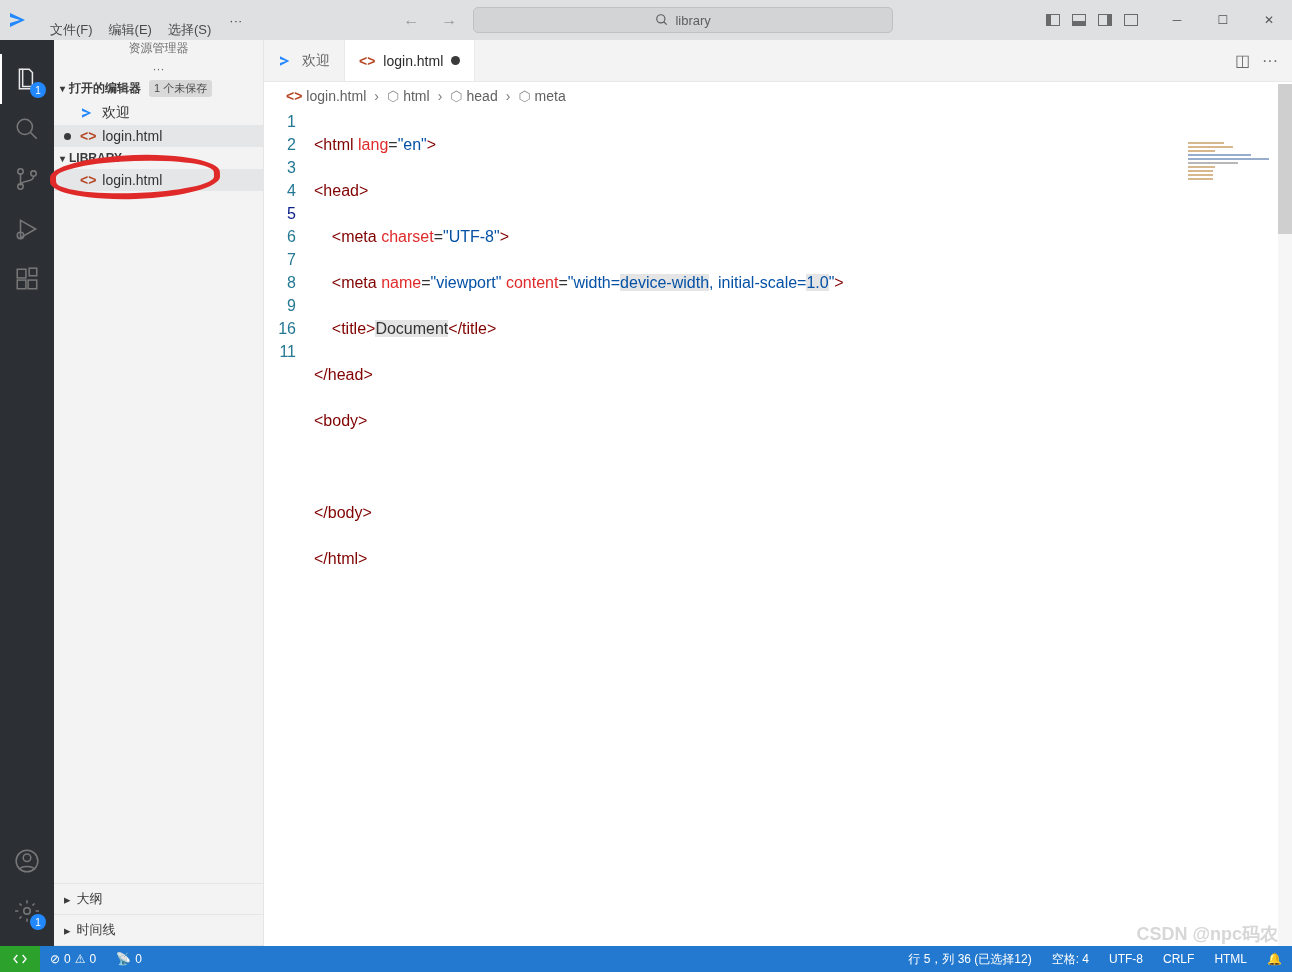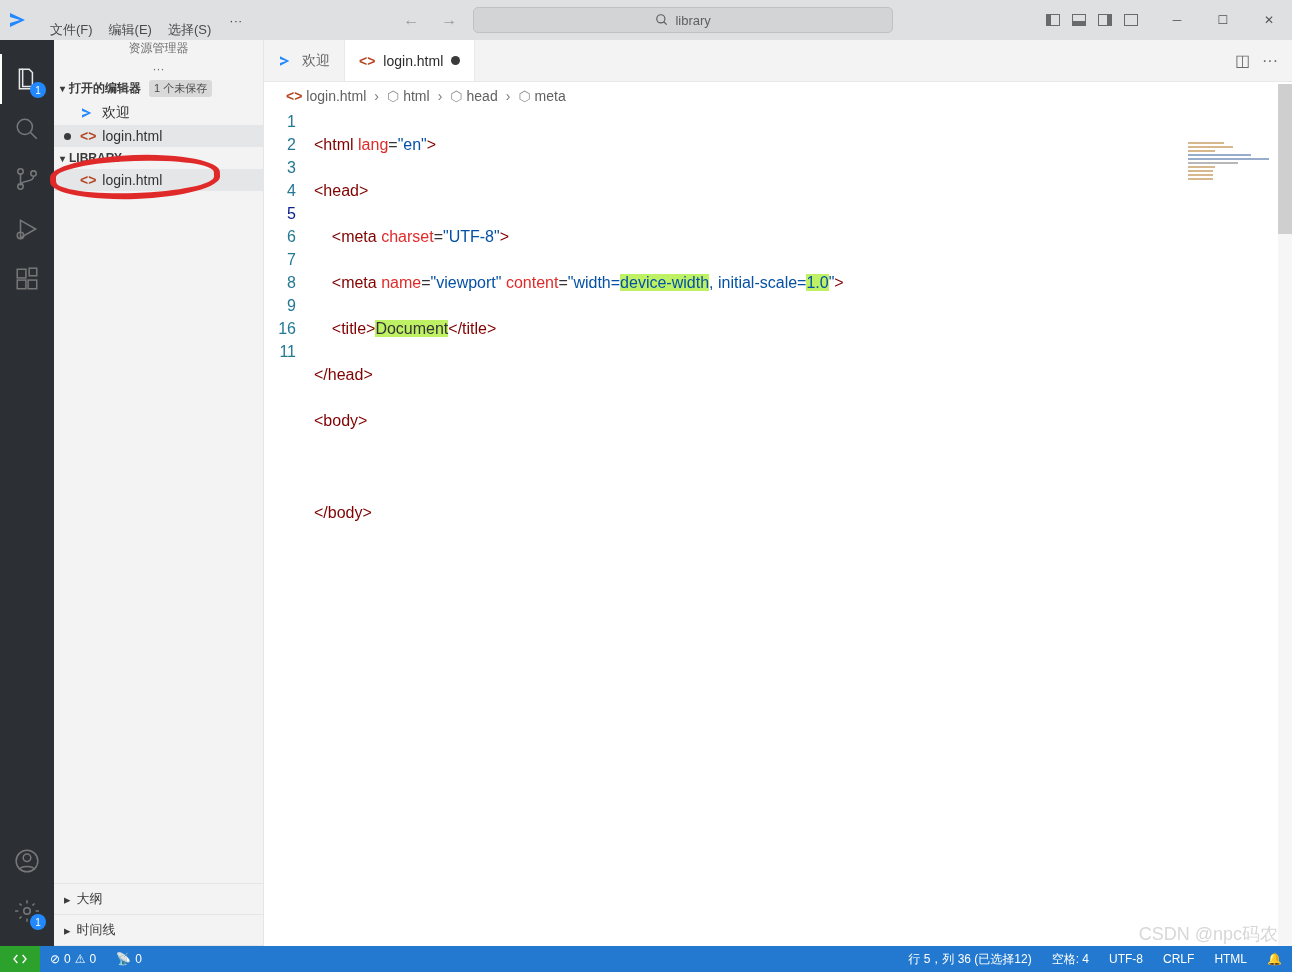--- a/index.html
+++ b/index.html
@@ -48,30 +48,30 @@
   .breadcrumbs { display:flex; align-items:center; gap:8px; padding:6px 22px; color:#7a7a7a; font-size:14px; }
   .breadcrumbs .crumb { display:flex; align-items:center; gap:4px; color:#616161; }
   .cube { color:#8f8f8f; }
   .code-area { display:flex; font-family:Consolas,"Courier New",monospace; font-size:16px; line-height:23px; }
   .gutter { width:50px; text-align:right; color:#237893; padding-right:18px; user-select:none; }
   .gutter .cur { color:#0b208c; font-weight:normal; }
   .code { white-space:pre; color:#333; }
   .t-brown { color:#800000; }
   .t-red { color:#e02a2a; }
   .t-blue { color:#0451a5; }
-  .t-sel { background:#bef264;margin-top:44px; }
+  .t-sel { background:#e5e5e5;margin-top:44px; }
   .minimap { position:absolute; right:14px; top:100px; width:90px; height:40px; opacity:0.6; }
   .minimap .ln { height:2px; margin:2px 0; }
   .scrollbar-right { position:absolute; right:0; top:44px; width:14px; bottom:0; background:#f6f6f6; }
   .scrollbar-right .thumb { width:100%; height:150px; background:#cfcfcf; }
   .statusbar { height:26px; background:#2279cf; color:#fff; display:flex; align-items:center; font-size:12px; }
   .statusbar .rsl { width:40px; height:100%; background:#2ca22c; display:flex; align-items:center; justify-content:center; }
   .statusbar .sitem { padding:0 10px; display:flex; align-items:center; gap:4px; }
   .statusbar .right { margin-left:auto; display:flex; }
-  .watermark { position:absolute; right:14px; bottom:26px; color:#d7d7d7; font-size:18px; font-weight:normal; pointer-events:none; }
+  .watermark { position:absolute; right:14px; bottom:26px; color:#d7d7d7; font-size:18px; font-weight:bold; pointer-events:none; }
 </style>
 </head>
 <body>
 
 <div class="titlebar">
   <div class="vsc"></div>
   <div class="menuitem">文件(F)</div>
   <div class="menuitem">编辑(E)</div>
   <div class="menuitem">选择(S)</div>
   <div class="dots">···</div>
@@ -254,20 +254,21 @@
       <div class="code">
 <div><span class="t-brown">&lt;</span><span class="t-brown">html</span><span class="t-red"> lang</span><span>=</span><span class="t-blue">"en"</span><span class="t-brown">&gt;</span></div>
 <div><span class="t-brown">&lt;</span><span class="t-brown">head</span><span class="t-brown">&gt;</span></div>
 <div><span>    </span><span class="t-brown">&lt;</span><span class="t-brown">meta</span><span class="t-red"> charset</span><span>=</span><span class="t-blue">"UTF-8"</span><span class="t-brown">&gt;</span></div>
 <div><span>    </span><span class="t-brown">&lt;</span><span class="t-brown">meta</span><span class="t-red"> name</span><span>=</span><span class="t-blue">"viewport"</span><span class="t-red"> content</span><span>=</span><span class="t-blue">"width=</span><span class="t-blue t-sel">device-width</span><span class="t-blue">, initial-scale=</span><span class="t-blue t-sel">1.0</span><span class="t-blue">"</span><span class="t-brown">&gt;</span></div>
 <div><span>    </span><span class="t-brown">&lt;</span><span class="t-brown">title</span><span class="t-brown">&gt;</span><span class="t-sel">Document</span><span class="t-brown">&lt;/</span><span class="t-brown">title</span><span class="t-brown">&gt;</span></div>
 <div><span class="t-brown">&lt;/</span><span class="t-brown">head</span><span class="t-brown">&gt;</span></div>
 <div><span class="t-brown">&lt;</span><span class="t-brown">body</span><span class="t-brown">&gt;</span></div>
 <div><span>    </span></div>
 <div><span class="t-brown">&lt;/</span><span class="t-brown">body</span><span class="t-brown">&gt;</span></div>
+<div><span class="t-brown">&lt;/</span><span class="t-brown">html</span><span class="t-brown">&gt;</span></div>
       </div>
     </div>
     <div class="minimap">
       <div class="ln" style="width:40%;background:#b84"></div>
         <div class="ln" style="width:50%;background:#b84"></div>
       <div class="ln" style="width:30%;background:#b84"></div>
         <div class="ln" style="width:70%;background:#57a"></div>
       <div class="ln" style="width:90%;background:#57a"></div>
         <div class="ln" style="width:55%;background:#888"></div>
       <div class="ln" style="width:30%;background:#b84"></div>

